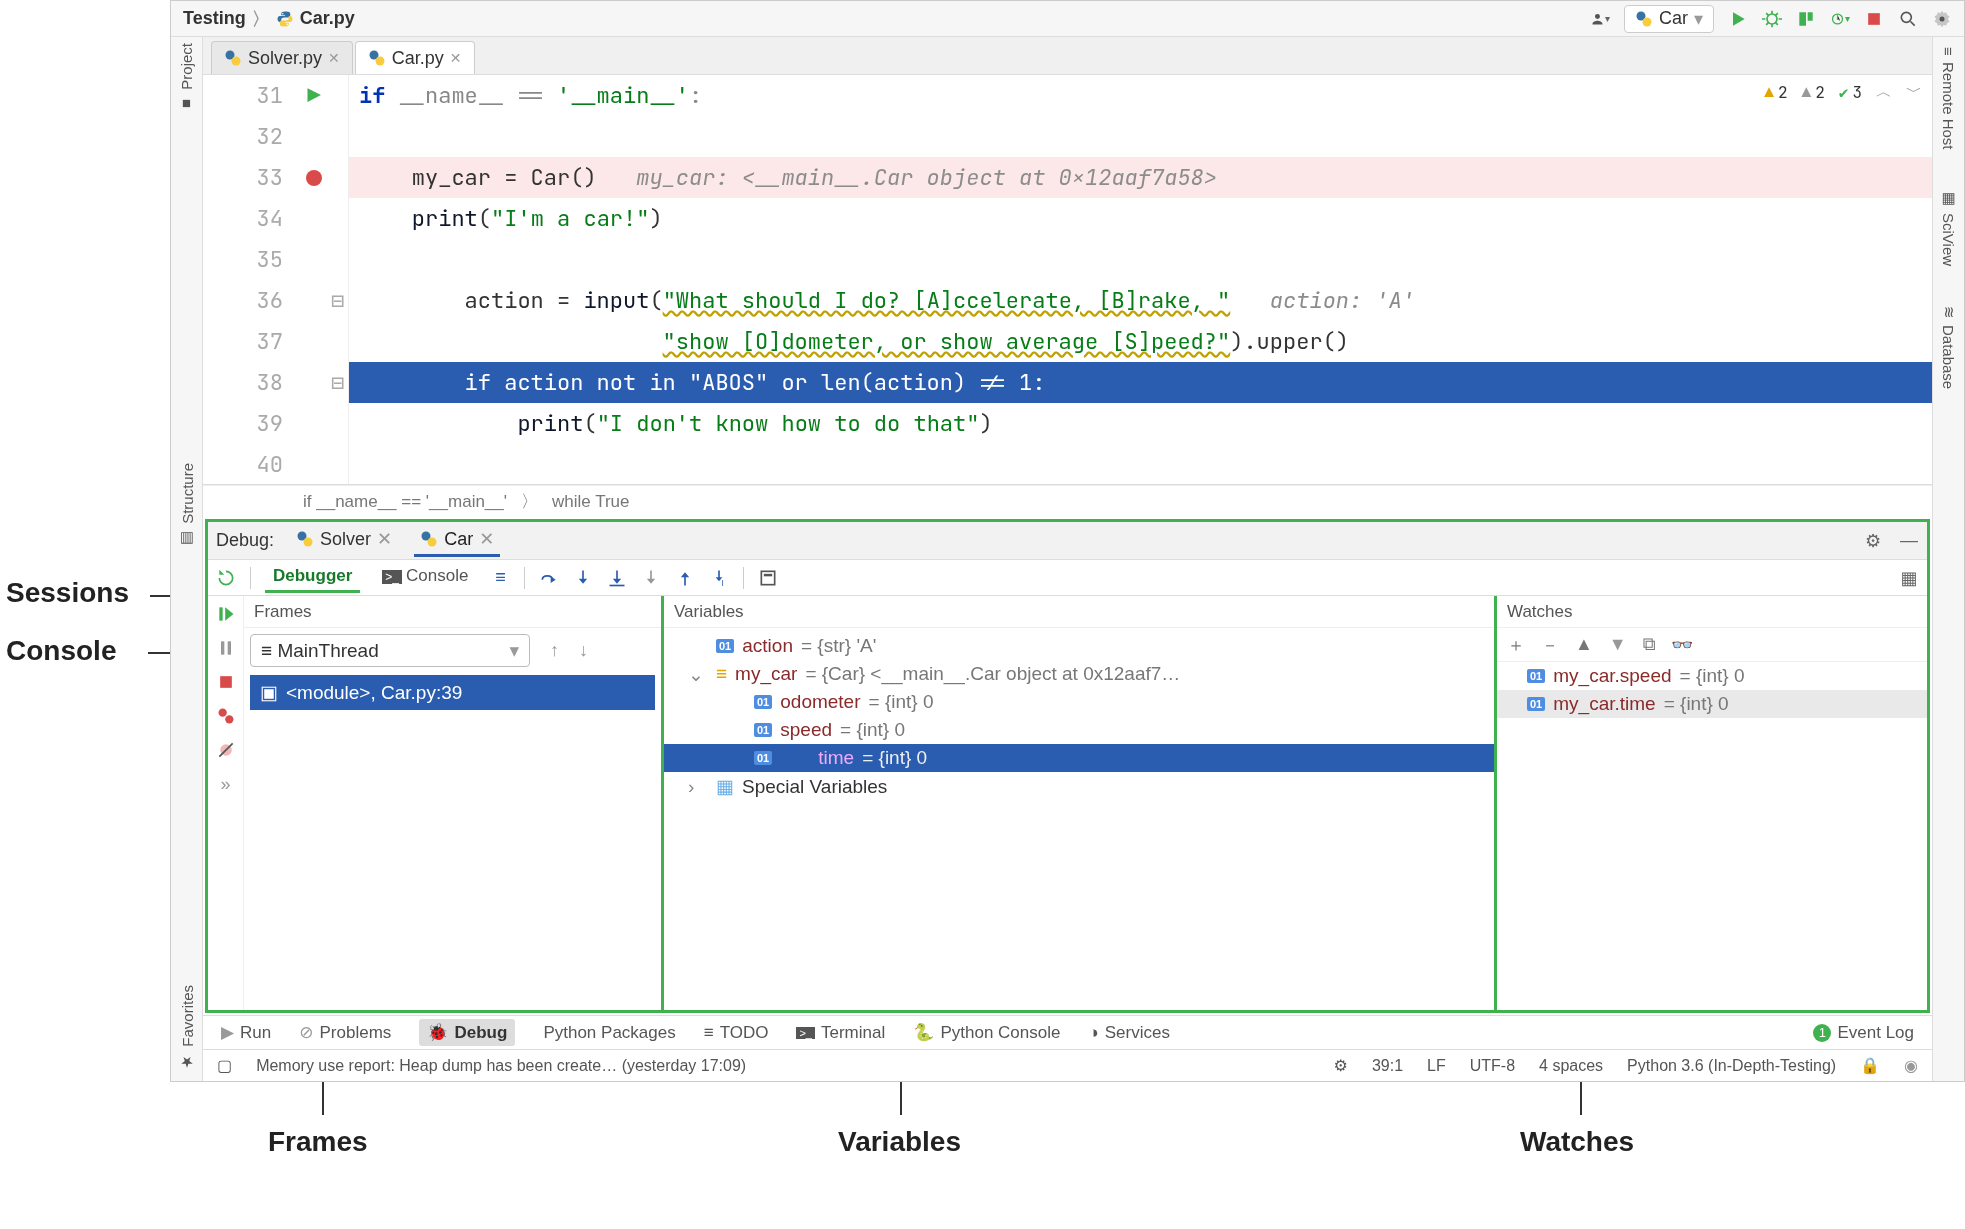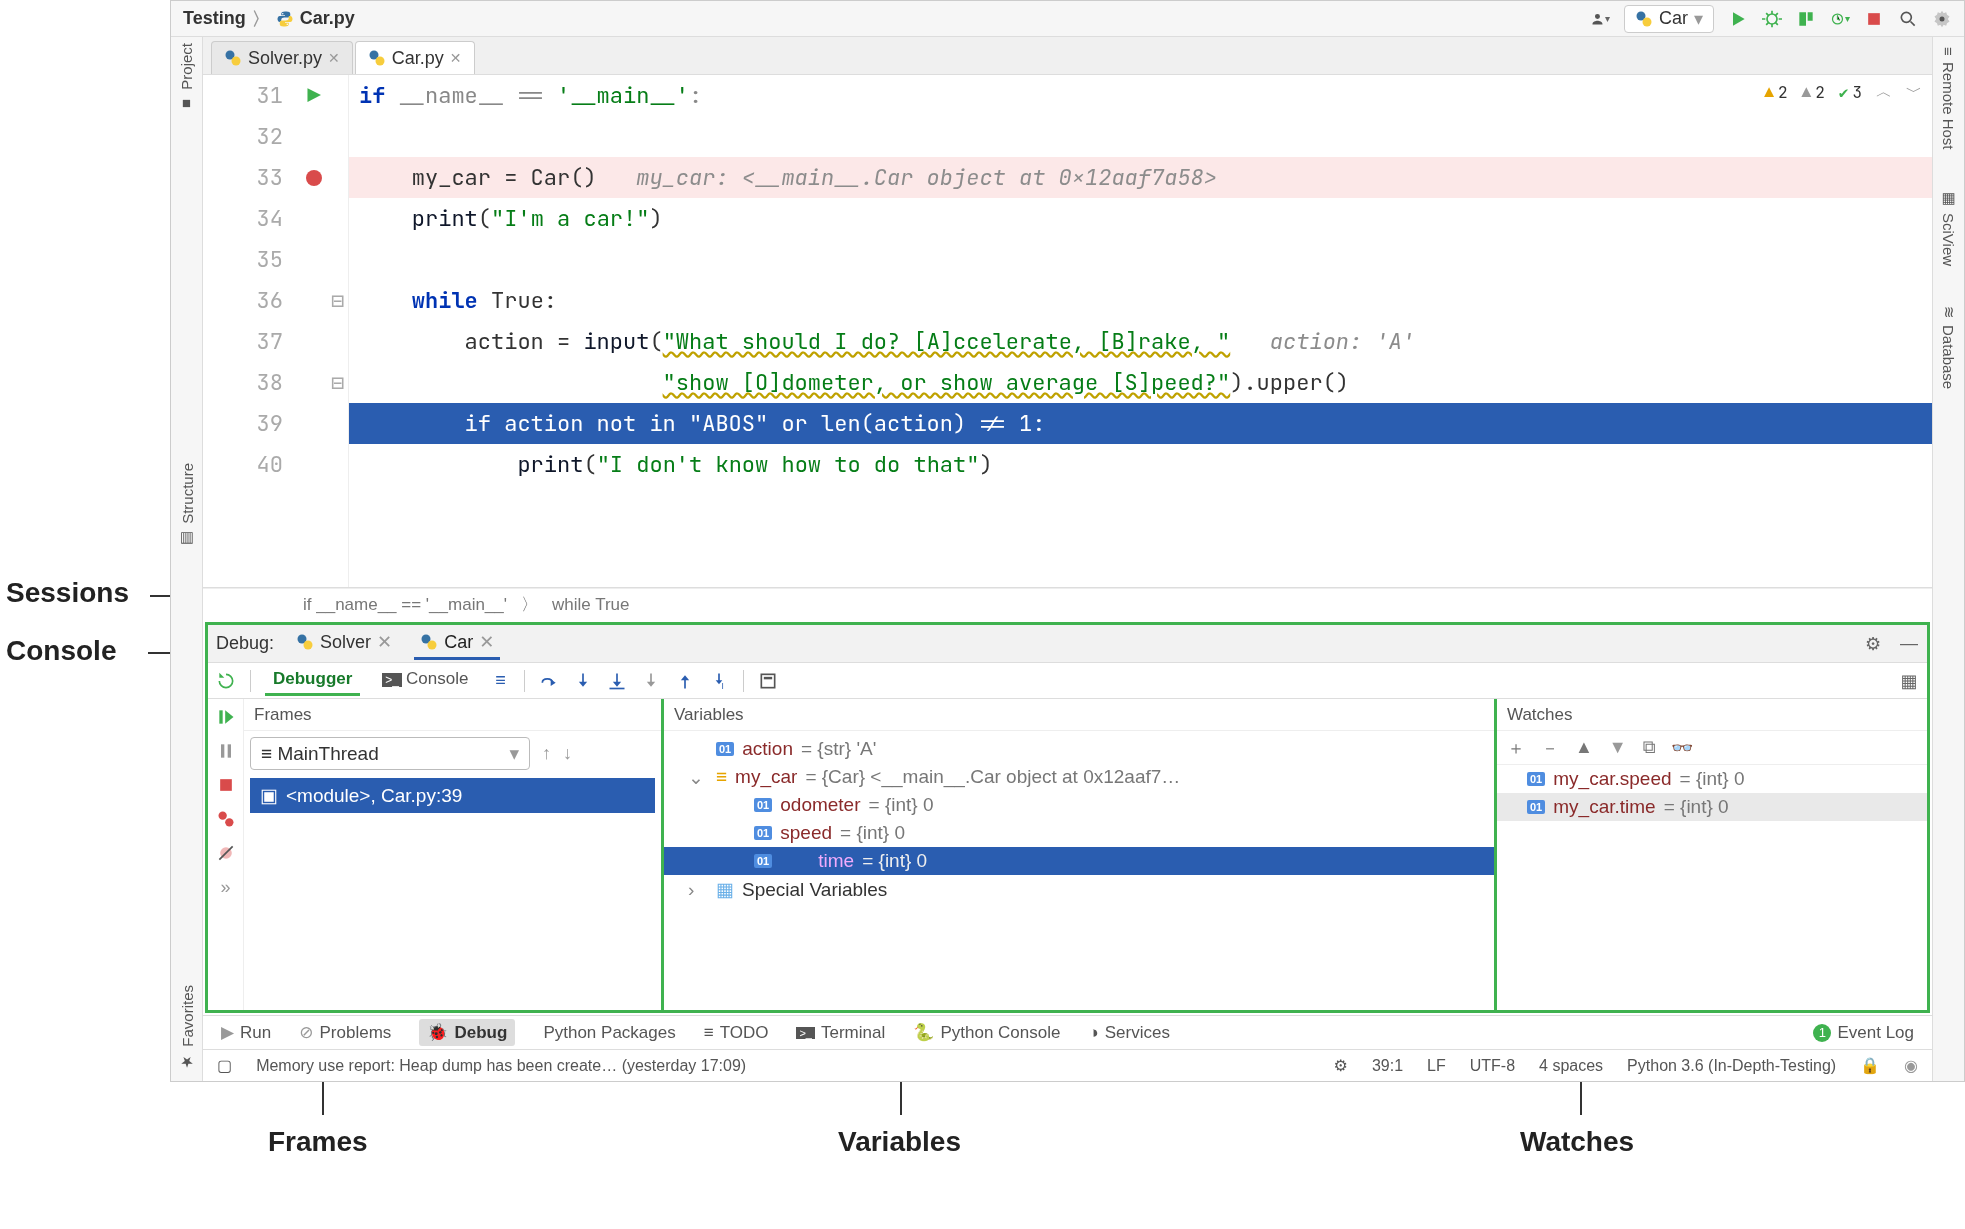--- a/index.html
+++ b/index.html
@@ -58,21 +58,21 @@
     padding-top:10px; gap:40px;
   }
   .right-gutter .vlabel { writing-mode: vertical-rl; font-size:15px; color:#555; cursor:pointer; display:flex; align-items:center; gap:6px;}
   .center-col { flex:1; display:flex; flex-direction:column; min-width:0;}
   
   .editor-tabs { height:38px; border-bottom:1px solid #ddd; display:flex; align-items:stretch; padding-left:8px; background:#f0f0f0;}
   .editor-tab { display:flex; align-items:center; gap:6px; padding:0 12px; border:1px solid #ccc; border-bottom:none; margin-top:4px; margin-right:2px; background:#e8e8e8; border-radius:4px 4px 0 0;}
   .editor-tab.active { background:#fff;}
   .tab-close { color:#999; font-size:14px; }
   
-  .editor { position:relative; flex:0 0 auto; height:513px; display:flex; font-family: "JetBrains Mono","SF Mono",Consolas,monospace; font-size:22px; border-bottom:1px solid #ddd;}
+  .editor { position:relative; flex:0 0 auto; height:410px; display:flex; font-family: "JetBrains Mono","SF Mono",Consolas,monospace; font-size:22px; border-bottom:1px solid #ddd;}
   .gutter-col { width:98px; background:#fff; text-align:right; color:#aaa; padding-right:18px; line-height:41px; padding-top:0;}
   .gutter-col .ln{height:41px;}
   .bp-col{ width:26px; background:#fff; border-right:0; line-height:41px;}
   .bp-col .ln{height:41px; display:flex;align-items:center;justify-content:center;}
   .bp-dot{ width:16px;height:16px;border-radius:50%; background:#d94b4b;}
   .fold-col{ width:22px; border-right:1px solid #eee; line-height:41px;}
   .fold-col .ln{height:41px;display:flex;align-items:center;justify-content:center;color:#aaa;}
   .code-col{ flex:1; position:relative; }
   .code-col .row{ height:41px; line-height:41px; white-space:pre; padding-left:10px;}
   .row.bp-line{ background:#fce8e8;}
@@ -101,21 +101,21 @@
   .debug-cols{ flex:1; display:flex; min-height:0;}
   .dcol{ display:flex; flex-direction:column; border-right:3px solid #3fb24f;}
   .dcol:last-child{border-right:none;}
   .dcol-header{ height:32px; display:flex; align-items:center; padding:0 10px; font-weight:400; color:#555; border-bottom:1px solid #eee; font-size:17px;}
   .frames{ width:420px;}
   .variables{ flex:1; min-width:0;}
   .watches{ width:430px;}
   .frames-body{ padding:6px;}
   .thread-select{ width:280px; border:1px solid #bbb; border-radius:4px; padding:4px 10px; display:flex; align-items:center; justify-content:space-between; font-size:19px;}
   .frame-row{ background:#2A5DB0; color:#fff; padding:6px 10px; margin-top:8px; font-size:19px; display:flex; align-items:center; gap:8px;}
-  .frames-top{display:flex; gap:12px; align-items:center;}
+  .frames-top{display:flex; gap:20px; align-items:center;}
   .var-body{ padding:4px 0; font-size:19px;}
   .var-row{ padding:3px 10px 3px 52px; display:flex; align-items:center; gap:8px; position:relative;}
   .var-row.child{ padding-left:90px;}
   .var-row.sel{ background:#2A5DB0; color:#fff;}
   .var-row .toggle{ position:absolute; left:24px; color:#888;}
   .badge01{ background:#4f8de0; color:#fff; font-size:11px; padding:1px 3px; border-radius:2px; font-weight:bold;}
   .vname{ color:#8a2a2a;}
   .var-row.sel .vname{color:#f0abfc;margin-left:38px;}
   .vtype{ color:#777;}
   .var-row.sel .vtype{color:#eee;}
@@ -313,21 +313,20 @@
             <div class="ln">⊟</div>
             <div class="ln"></div>
             <div class="ln"></div>
         </div>
         <div class="code-col">
           <div class="row partial"><span class="kw">if</span> __name__ == <span class="str">'__main__'</span>:</div>
           <div class="row"></div>
           <div class="row bp-line"><span>    my_car = Car()</span><span class="hint">   my_car: &lt;__main__.Car object at 0x12aaf7a58&gt;</span></div>
           <div class="row"><span>    </span><span class="fn">print</span><span>(</span><span class="str">"I'm a car!"</span><span>)</span></div>
           <div class="row"></div>
-          <div class="row"><span>    </span><span class="kw">while</span><span> True:</span></div>
           <div class="row"><span>        action = </span><span class="fn">input</span><span>(</span><span class="str err-ul">"What should I do? [A]ccelerate, [B]rake, "</span><span class="hint">   action: 'A'</span></div>
           <div class="row"><span>                       </span><span class="str err-ul">"show [O]dometer, or show average [S]peed?"</span><span>).upper()</span></div>
           <div class="row exec-line">        if action not in "ABOS" or len(action) != 1:</div>
           <div class="row"><span>            </span><span class="fn">print</span><span>(</span><span class="str">"I don't know how to do that"</span><span>)</span></div>
 
           <div class="inspection-bar">
             <span class="insp-item">
                 <span class="amber">▲</span>
                 <span>2</span>
               </span>

